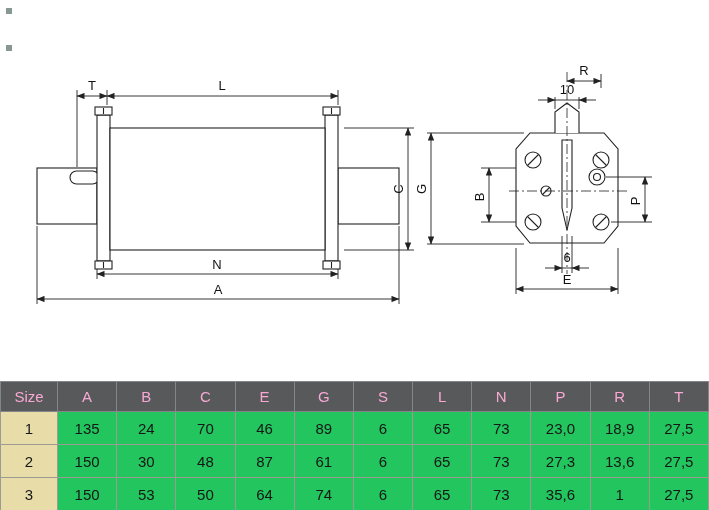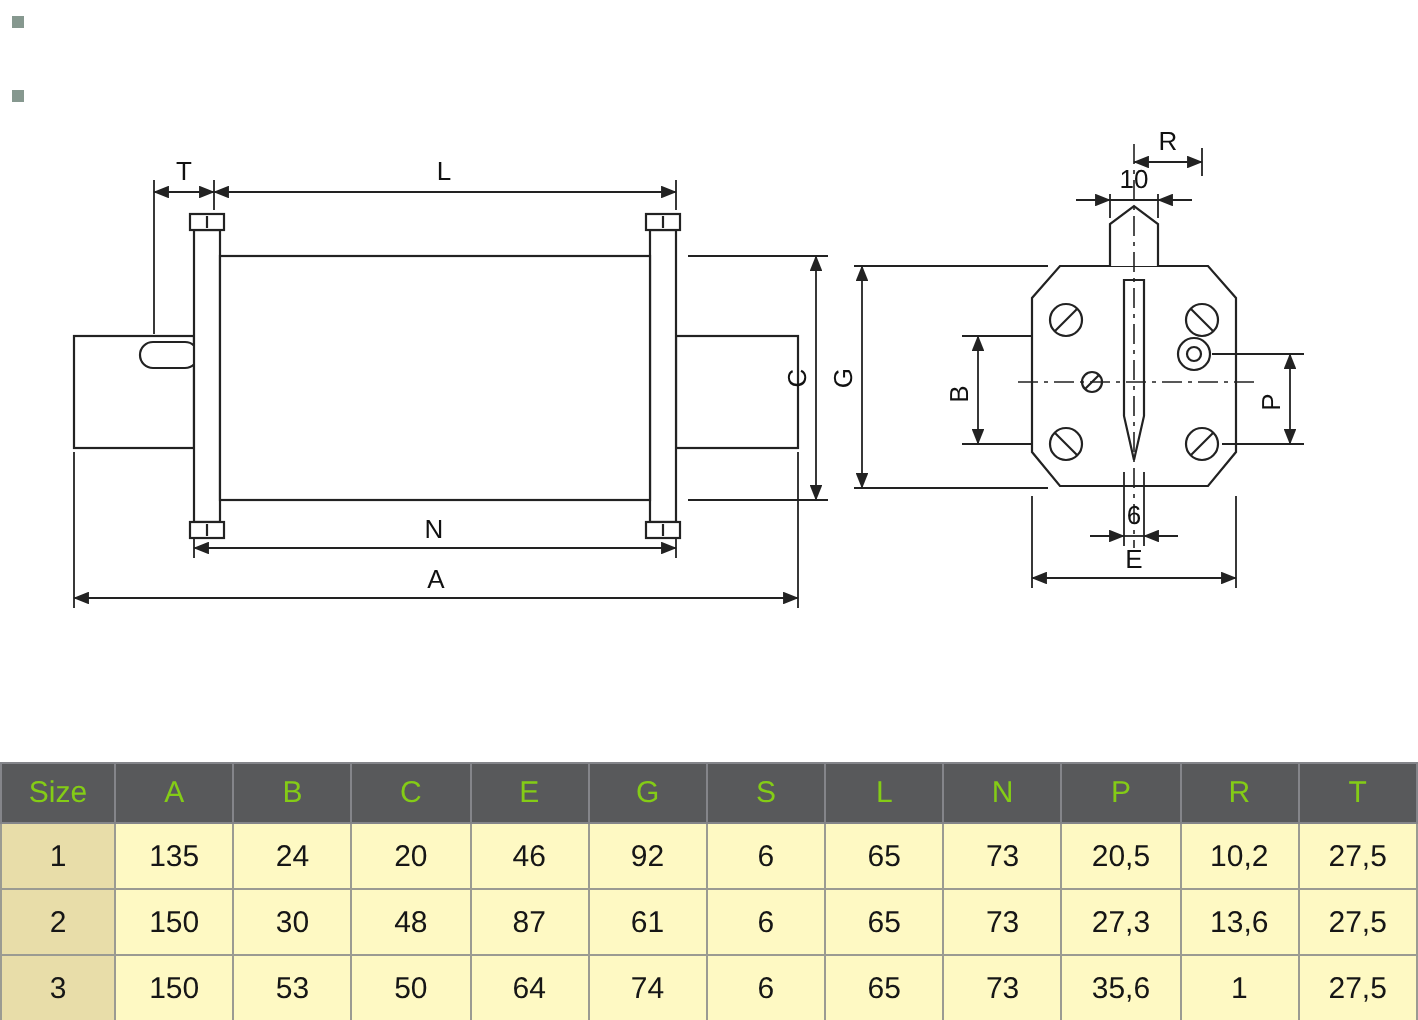--- a/index.html
+++ b/index.html
@@ -18,25 +18,25 @@
   table.dim-table{
     position:absolute;left:0;top:381px;width:709px;height:129px;
     border-collapse:collapse;table-layout:fixed;
   }
   table.dim-table th, table.dim-table td{
     text-align:center;vertical-align:middle;font-size:15px;padding:0;
   }
   table.dim-table thead tr{height:30px;}
   table.dim-table tbody tr{height:33px;}
   table.dim-table thead th{
-    background:#58595b;color:#84cc16;font-weight:normal;
+    background:#58595b;color:#f9a8d4;font-weight:normal;
     border:1px solid #84858a;
   }
   table.dim-table tbody td{
-    background:#fef9c3;color:#161616;border:1px solid #9b9b92;
+    background:#22c55e;color:#161616;border:1px solid #9b9b92;
   }
   table.dim-table tbody td.size{background:#e8dda9;}
 </style>
 </head>
 <body>
 
 <div class="stray" style="top:8px"></div>
 <div class="stray" style="top:45px"></div>
 
 <svg class="drawing" width="709" height="381" viewBox="0 0 709 381">
@@ -172,28 +172,28 @@
       <th>P</th>
       <th>R</th>
       <th>T</th>
     </tr>
   </thead>
   <tbody>
     <tr>
       <td class="size">1</td>
       <td>135</td>
       <td>24</td>
-      <td>20</td>
+      <td>70</td>
       <td>46</td>
-      <td>92</td>
+      <td>89</td>
       <td>6</td>
       <td>65</td>
       <td>73</td>
-      <td>20,5</td>
-      <td>10,2</td>
+      <td>23,0</td>
+      <td>18,9</td>
       <td>27,5</td>
     </tr>
     <tr>
       <td class="size">2</td>
       <td>150</td>
       <td>30</td>
       <td>48</td>
       <td>87</td>
       <td>61</td>
       <td>6</td>

